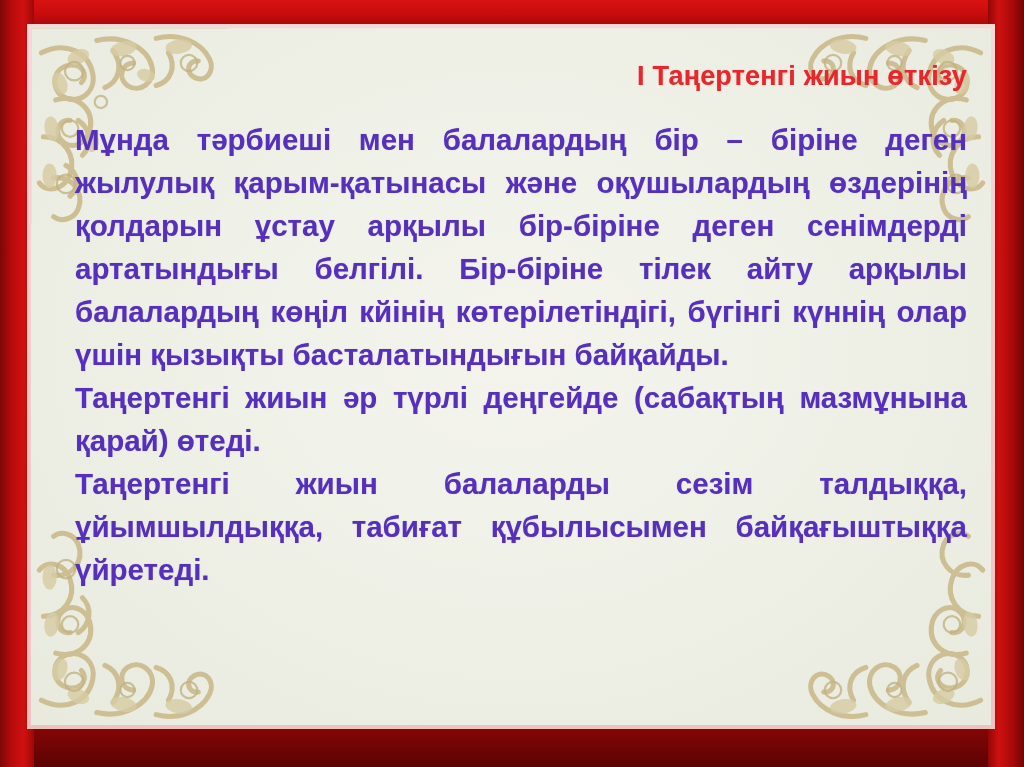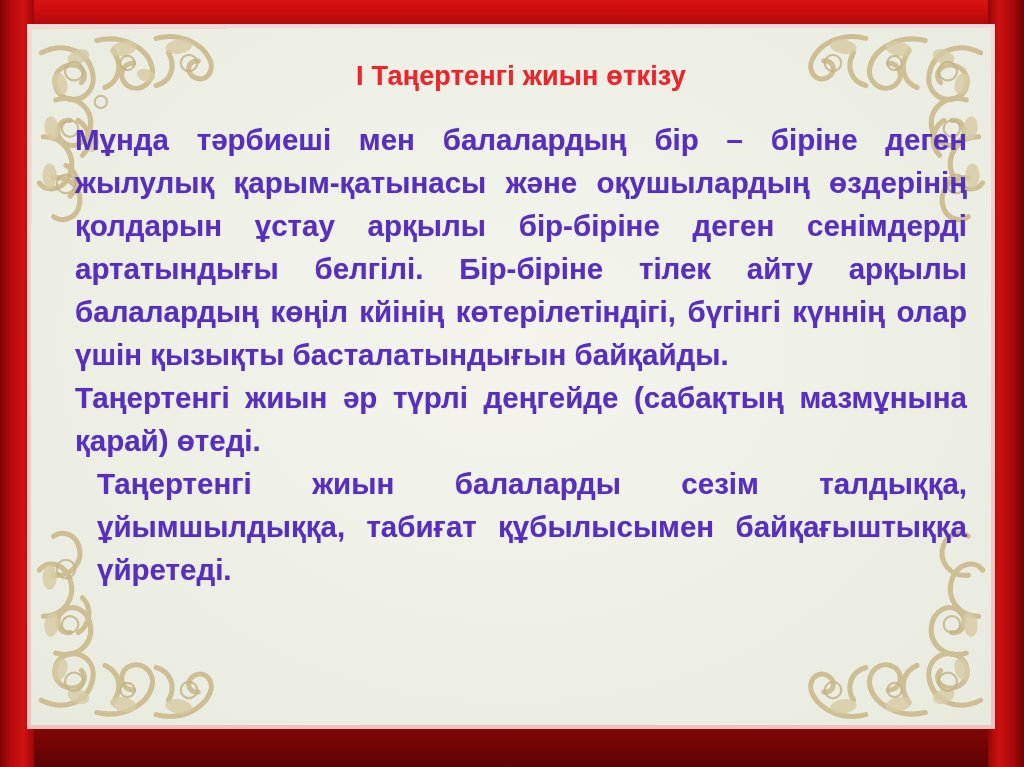--- a/index.html
+++ b/index.html
@@ -101,21 +101,21 @@
   .text-area {
     position: absolute;
     left: 44px;
     right: 24px;
     top: 34px;
     bottom: 0;
   }
 
   .slide-title {
     margin: 0 0 26px 0;
-    text-align: center;
+    text-align: right;
     color: #e8262b;
     font-size: 27px;
     font-weight: bold;
     letter-spacing: .2px;
     line-height: 1.1;
     text-shadow: 0 0 1px rgba(232,38,43,.45);
   }
 
   .body-text {
     margin: 0;
@@ -126,21 +126,21 @@
     text-align: justify;
     text-justify: inter-word;
     letter-spacing: 0px;
     text-shadow: 0 0 1px rgba(86,48,189,.35);
   }
   .body-text p {
     margin: 0;
     text-align: justify;
   }
   
-  .body-text p:last-child { margin-bottom: 0; margin-left: 22px; }
+  .body-text p:last-child { margin-bottom: 0; }
 </style>
 </head>
 <body>
 
 <div class="slide-frame">
 
   <div class="frame-shade-top"></div>
   <div class="frame-shade-bottom"></div>
   <div class="frame-shade-left"></div>
   <div class="frame-shade-right"></div>

